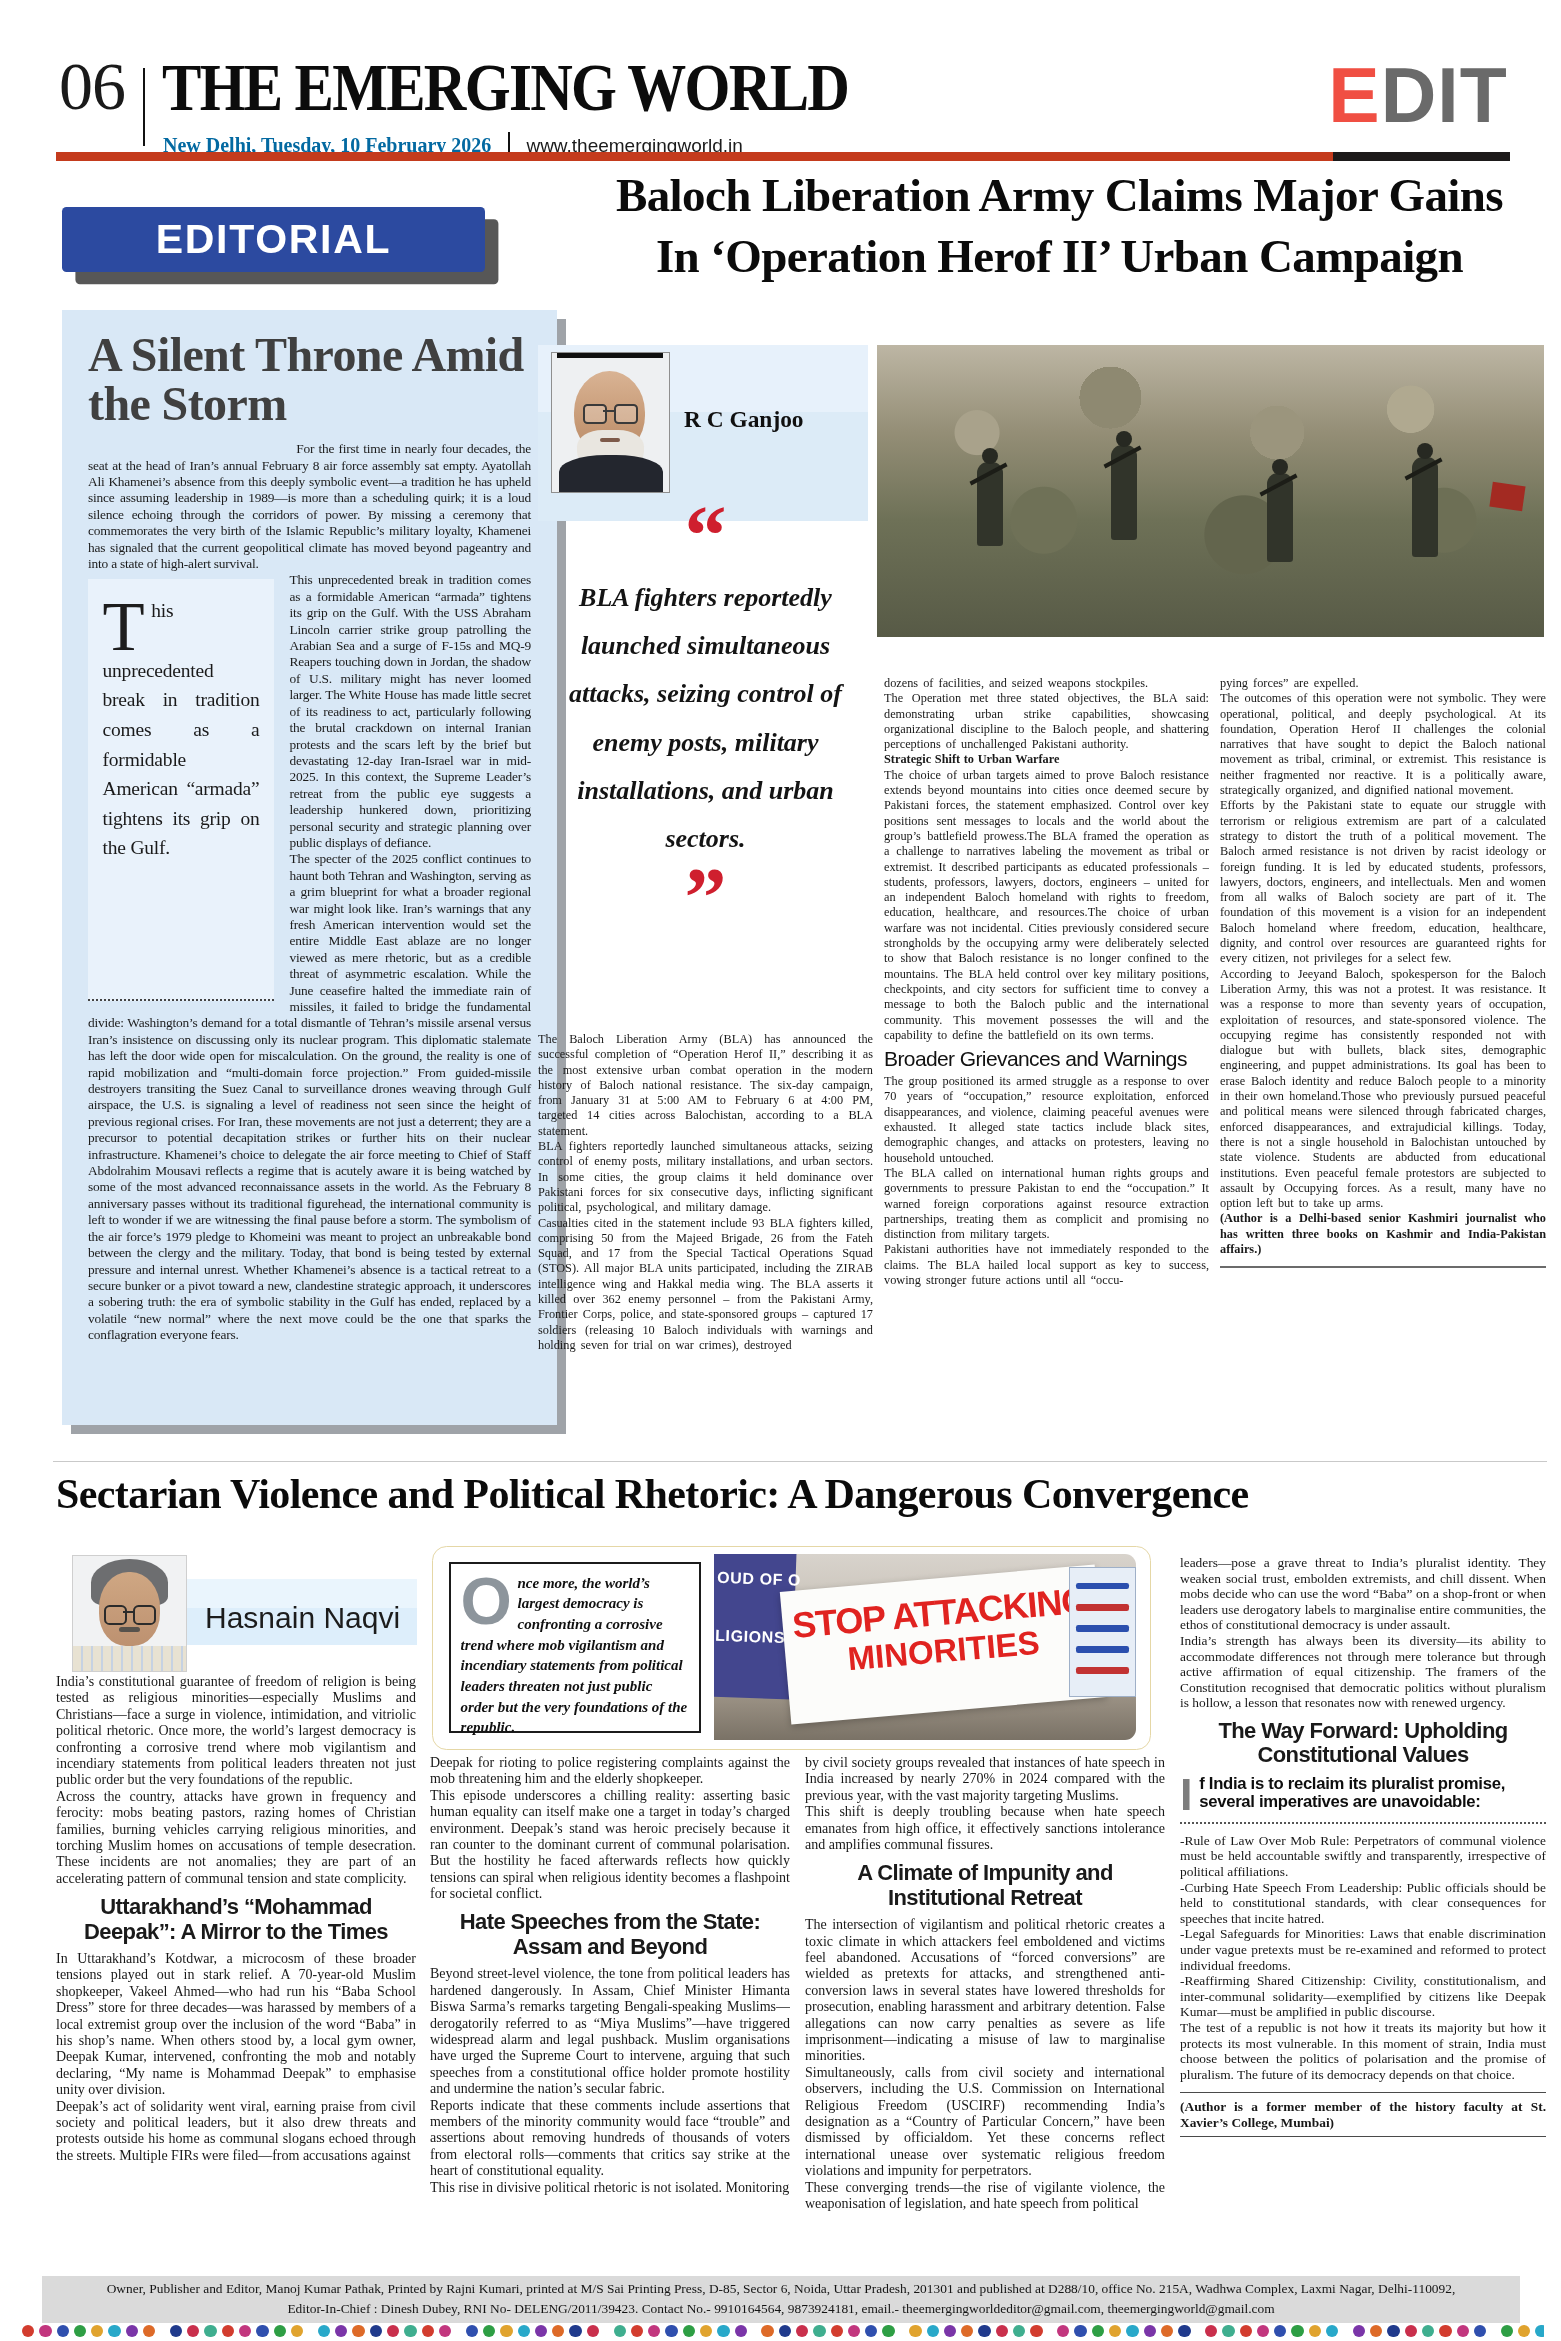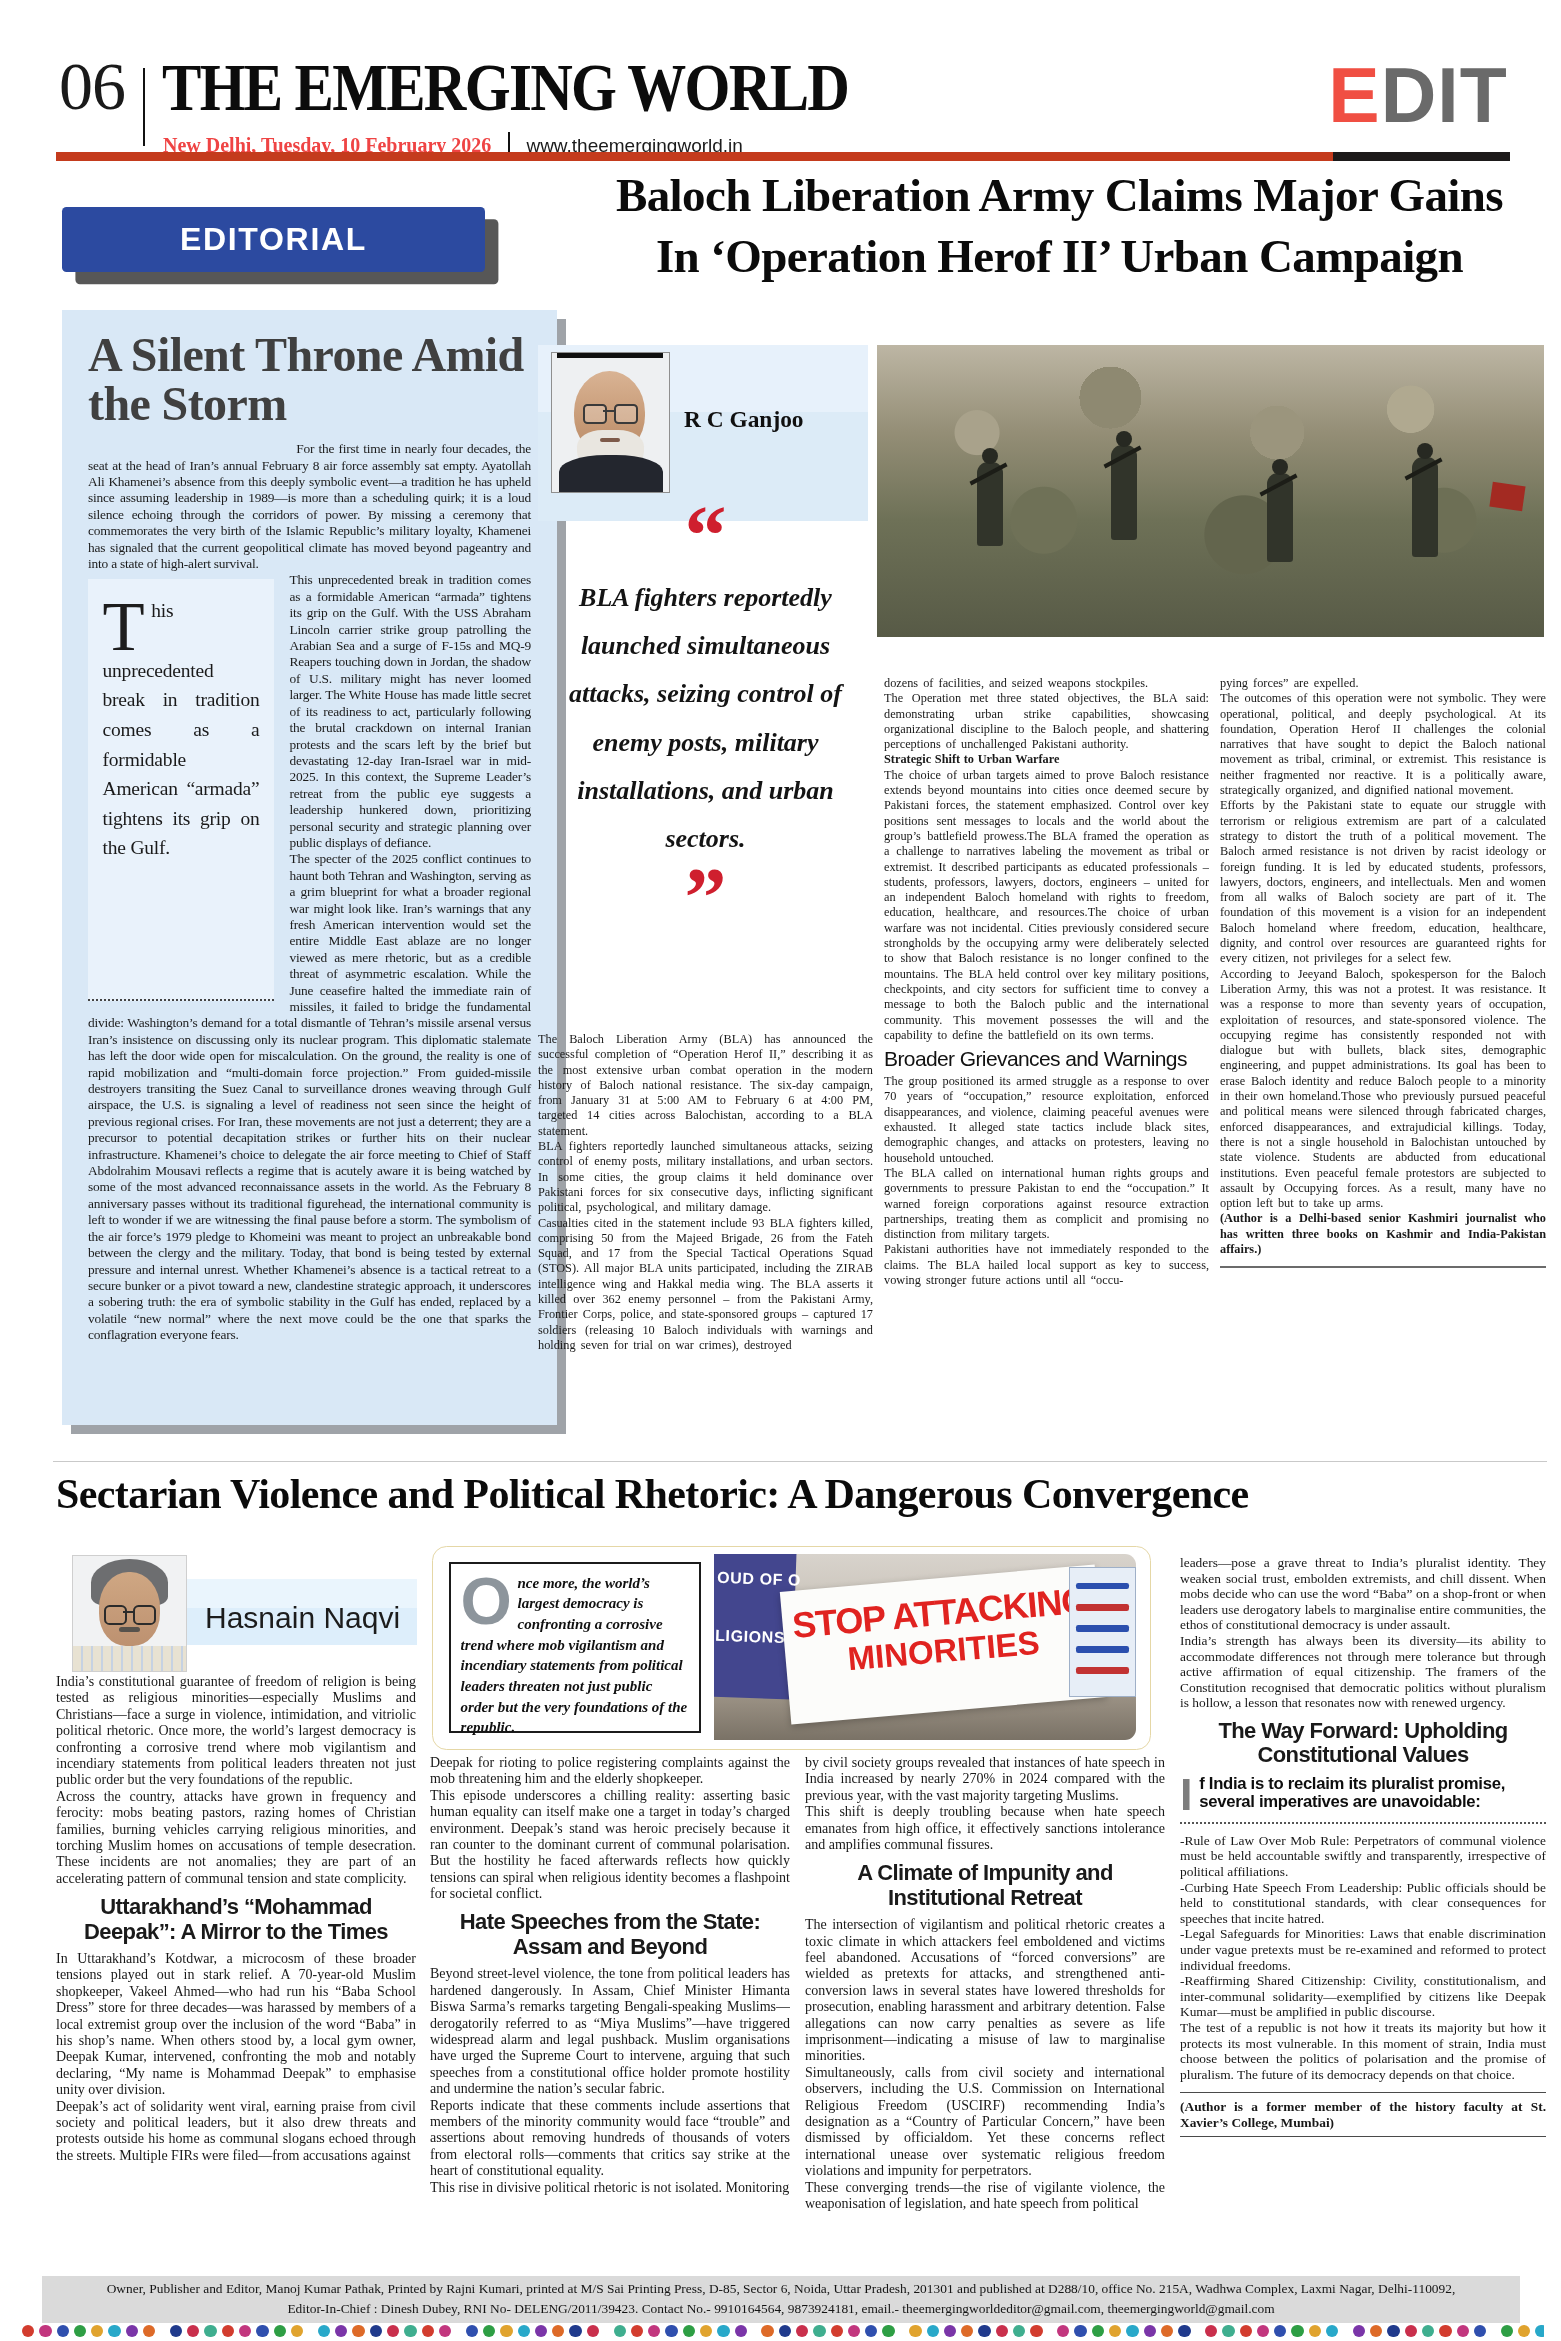--- a/index.html
+++ b/index.html
@@ -6,35 +6,35 @@
   #page{position:relative;width:1561px;height:2342px;background:#ffffff;overflow:hidden;
         font-family:"Liberation Serif","DejaVu Serif",serif;color:#161616;}
   .abs{position:absolute;}
 
   
   #hdr-num{left:59px;top:47px;font-size:68px;font-weight:400;color:#1a1a1a;letter-spacing:-1.1px;}
   #hdr-div1{left:143px;top:68px;width:2.2px;height:78px;background:#111;}
   #masthead{left:162px;top:48px;font-size:59px;font-weight:700;letter-spacing:-1.7px;color:#0c0c0c;
             transform:scaleY(1.14);transform-origin:top left;white-space:nowrap;}
   #dateline-row{left:163px;top:132px;display:flex;align-items:center;}
-  #dateline{font-size:20px;font-weight:700;color:#ef4444;}
+  #dateline{font-size:20px;font-weight:700;color:#0369a1;}
   #hdr-div2{width:1.7px;height:27px;background:#111;margin:0 16.7px;}
   #website{font-family:"Liberation Sans","DejaVu Sans",sans-serif;font-size:19px;color:#1b1b1b;}
   #edit-word{right:53px;top:51px;font-family:"Liberation Sans","DejaVu Sans",sans-serif;
              font-size:77px;font-weight:700;letter-spacing:1.1px;white-space:nowrap;margin-left:44px;}
   #edit-word .e-red{color:#f04f43;}
   #edit-word .e-gray{color:#6a6a6a;}
   #hdr-rule-red{left:56px;top:152px;width:1277px;height:9px;background:#c43b1d;}
   #hdr-rule-black{left:1333px;top:152px;width:177px;height:9px;background:#1d1a1a;}
 
   
   #editorial-label{left:62px;top:207px;width:423px;height:65px;background:#2c4aa0;border-radius:4.5px;
     box-shadow:13.4px 12.3px 0 rgba(45,45,45,.8);display:flex;align-items:center;justify-content:center;}
   #editorial-label span{font-family:"Liberation Sans","DejaVu Sans",sans-serif;color:#fff;
-    font-size:32px;font-weight:700;letter-spacing:1.7px;}
+    font-size:41px;font-weight:700;letter-spacing:1.7px;}
   #editorial-panel{left:62px;top:310px;width:495px;height:1115px;background:#d9e8f6;
     box-shadow:9px 9px 0 #9fa3a8;padding:21px 26px;box-sizing:border-box;overflow:hidden;}
   #ed-title{font-size:48px;font-weight:700;line-height:1.02;color:#404040;margin:0 0 12.3px 0;letter-spacing:-0.6px;}
   .ed-body{font-size:13.4px;line-height:16.4px;text-align:justify;color:#1c1c1c;letter-spacing:-0.2px;}
   .ed-body p{margin:0;}
   .deep-indent{text-indent:47%;}
   .ed-quote-float{float:left;width:186px;height:422px;margin:6.7px 15.6px 4.5px 0;background:#e9f2fb;
     padding:16.7px 14.5px;box-sizing:border-box;border-bottom:2.2px dotted #444;}
   .ed-quote-float .dropcap{float:left;font-size:69px;line-height:.82;font-weight:400;color:#1d1d1d;margin:3.3px 6.7px 0 0;}
   .ed-quote-float .q-txt{font-size:19.5px;line-height:1.52;color:#1a1a1a;}

